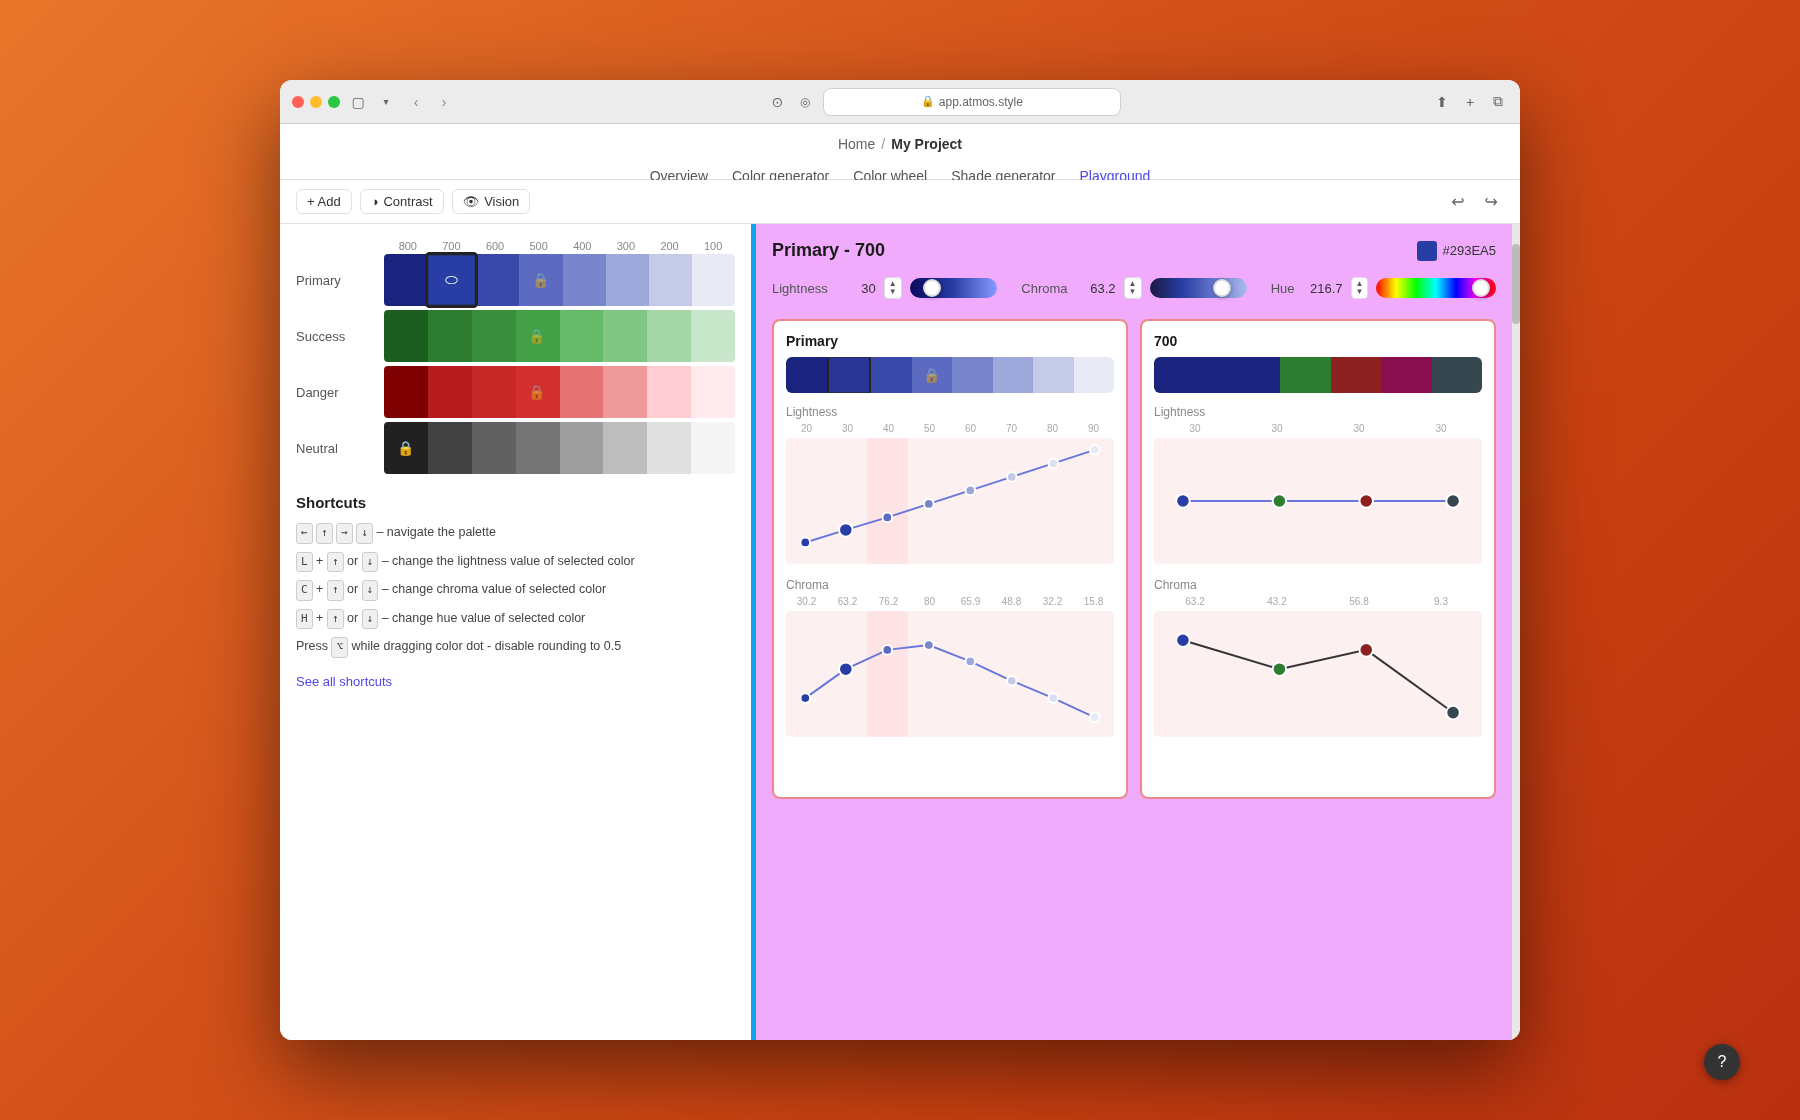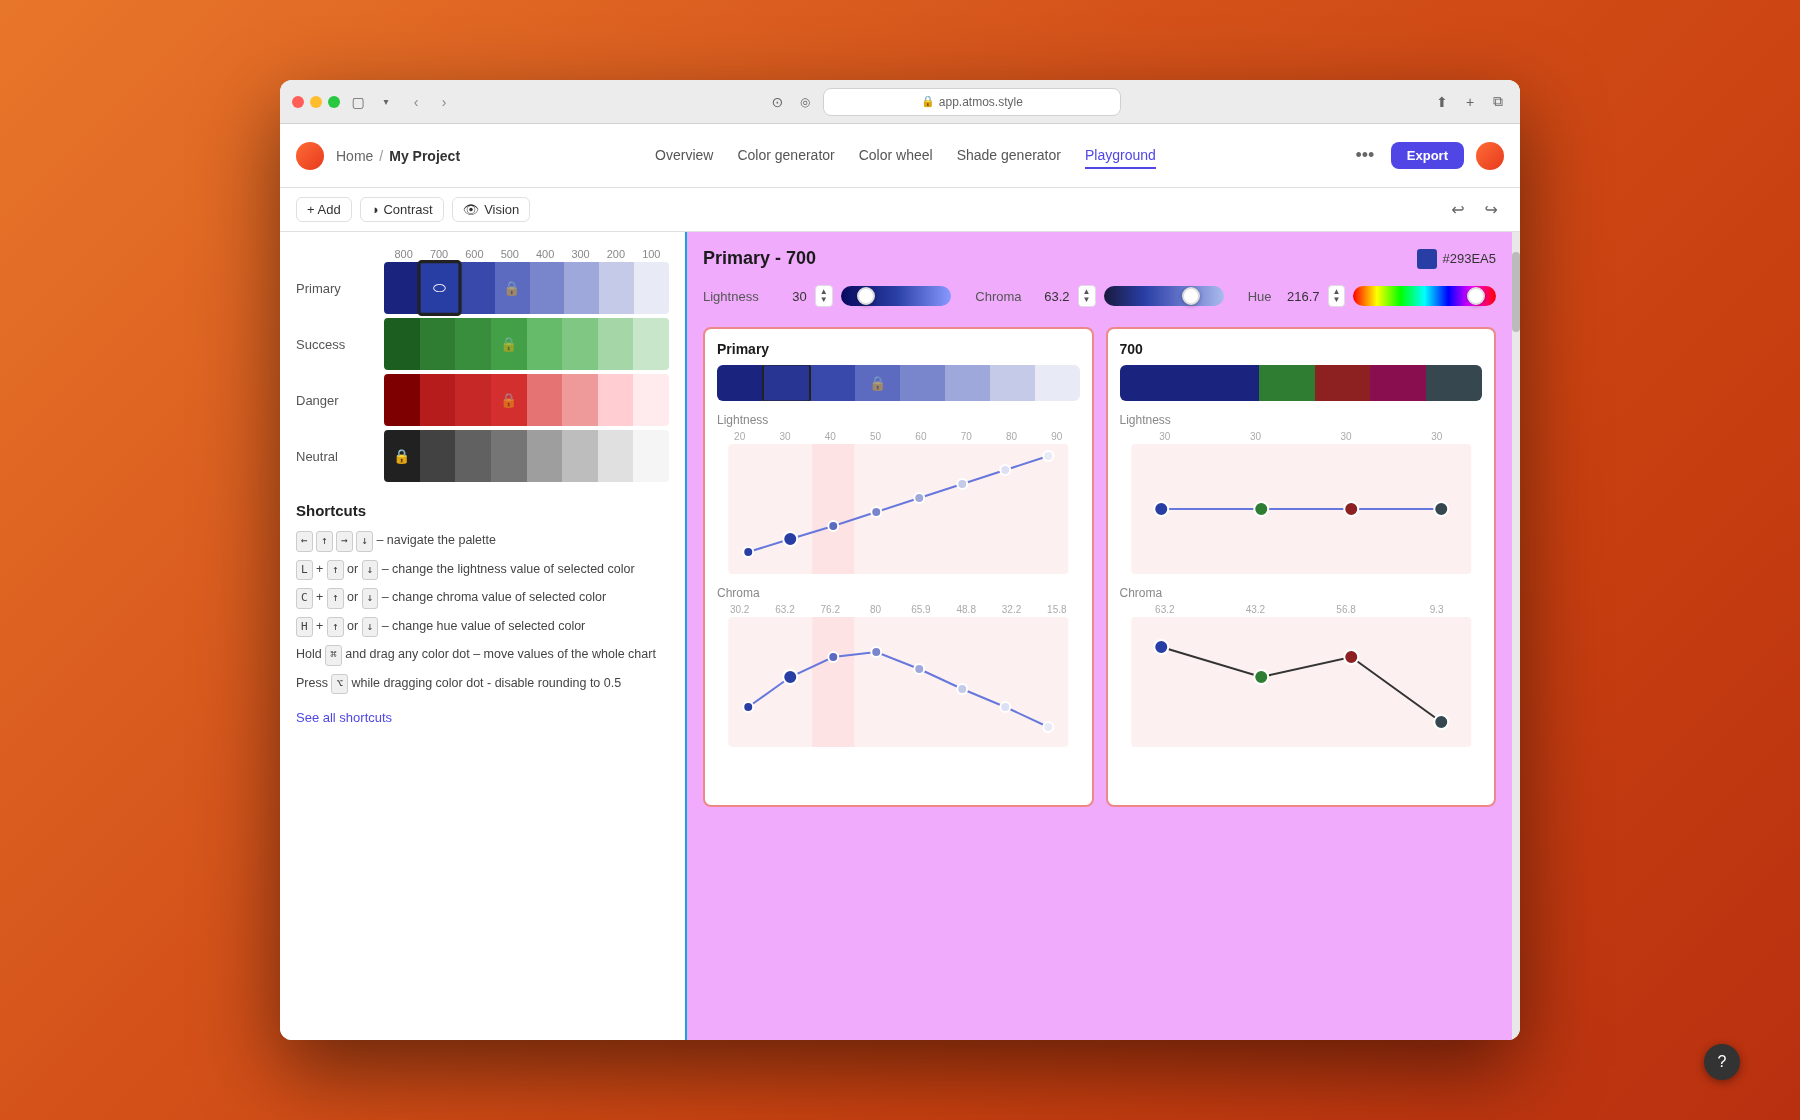--- a/index.html
+++ b/index.html
@@ -52,28 +52,29 @@
     .address-bar {
       flex: 1; max-width: 400px; height: 28px; background: white;
       border: 1px solid #d0d0d0; border-radius: 8px;
       display: flex; align-items: center; justify-content: center;
       font-size: 12px; color: #666; gap: 4px;
     }
     .title-bar-right { display: flex; align-items: center; gap: 8px; }
 
     
     .app-header {
-      height: 64px;
+      height: 56px;
       background: white;
       border-bottom: 1px solid #e0e0e0;
       display: flex;
       align-items: center;
       padding: 0 16px;
       gap: 12px;
       flex-shrink: 0;
+      flex-direction: column;
     }
     .app-logo {
       width: 28px; height: 28px; background: linear-gradient(135deg, #ff6b35, #e63a1e);
       border-radius: 50%; display: flex; align-items: center; justify-content: center;
     }
     .breadcrumb {
       display: flex; align-items: center; gap: 6px; font-size: 14px; color: #333;
     }
     .breadcrumb-home { color: #666; }
     .breadcrumb-sep { color: #999; }
@@ -120,22 +121,22 @@
       font-size: 16px; padding: 4px 6px; border-radius: 4px;
     }
 
     
     .main-content {
       display: flex; flex: 1; overflow: hidden;
     }
 
     
     .left-panel {
-      width: 407px; padding: 16px; background: white;
-      border-right: 2px solid #0ea5e9; overflow-y: auto; flex-shrink: 0;
+      width: 476px; padding: 16px; background: white;
+      border-right: 5px solid #0ea5e9; overflow-y: auto; flex-shrink: 0;
     }
     .palette-grid { margin-bottom: 20px; }
     .palette-header {
       display: flex; gap: 0; margin-bottom: 2px; padding-left: 90px;
     }
     .palette-col-label {
       flex: 1; text-align: center; font-size: 11px; color: #888;
     }
     .palette-row { display: flex; align-items: center; margin-bottom: 2px; }
     .palette-row-label {
@@ -453,23 +454,20 @@
         <div class="shortcut-item">
           <kbd class="kbd">L</kbd> + <kbd class="kbd">↑</kbd> or <kbd class="kbd">↓</kbd> – change the lightness value of selected color
         </div>
         <div class="shortcut-item">
           <kbd class="kbd">C</kbd> + <kbd class="kbd">↑</kbd> or <kbd class="kbd">↓</kbd> – change chroma value of selected color
         </div>
         <div class="shortcut-item">
           <kbd class="kbd">H</kbd> + <kbd class="kbd">↑</kbd> or <kbd class="kbd">↓</kbd> – change hue value of selected color
         </div>
         <div class="shortcut-item">
-          Hold <kbd class="kbd">⌘</kbd> and drag any color dot – move values of the whole chart
-        </div>
-        <div class="shortcut-item">
           Press <kbd class="kbd">⌥</kbd> while dragging color dot - disable rounding to 0.5
         </div>
         <a class="see-all-link">See all shortcuts</a>
       </div>
     </div>
 
     <div class="right-panel">
 
       <div class="color-header">
         <div class="color-title">Primary - 700</div>

